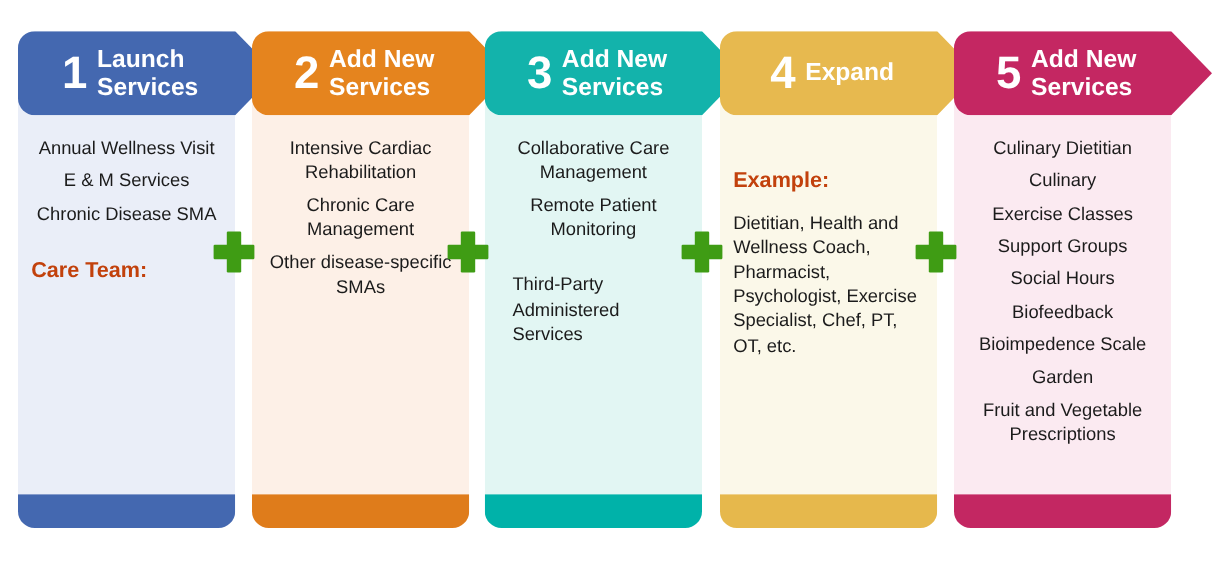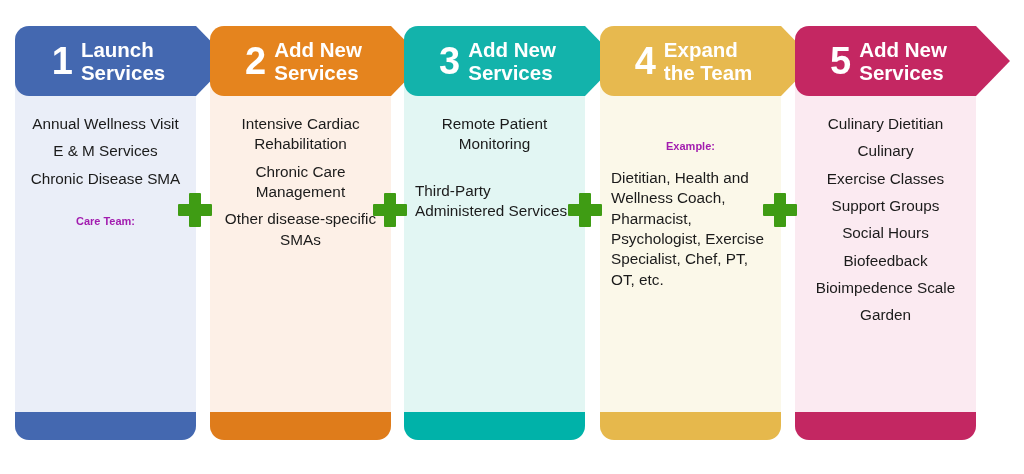--- a/index.html
+++ b/index.html
@@ -115,24 +115,23 @@
     color: #1b1b1b;
     font-size: 15.3px;
     line-height: 1.33;
   }
   .blk.center { text-align: center; }
   .blk.left   { text-align: left; }
   .blk + .blk { margin-top: 7px; }
   .blk-gap { height: 26px; }
   .sub-head {
     font-weight: bold;
-    font-size: 11px;
-    color: #a21caf;
+    font-size: 18px;
+    color: #c2410c;
     margin-bottom: 5px;
-    text-align: center;
   }
 
   
   .plus {
     position: absolute;
     top: 193px;
     width: 34px;
     height: 34px;
     z-index: 6;
   }
@@ -213,39 +212,39 @@
         </svg>
         <div class="hdr-content">
           <div class="hdr-num">3</div>
           <div class="hdr-title">
             <div>Add New</div>
             <div>Services</div>
           </div>
         </div>
       </div>
       <div class="content">
+        <div class="blk center">Collaborative Care Management</div>
         <div class="blk center">Remote Patient Monitoring</div>
         <div class="blk-gap"></div>
-        <div class="blk left" style="margin-top: 0px;">Third-Party Administered Services</div>
+        <div class="blk left" style="margin-top: 0px; margin-left: 12px;">Third-Party Administered Services</div>
       </div>
     </div>
     <div class="card" style="left: 600px;">
       <div class="card-body">
         <div class="body-fill" style="background: rgb(251, 248, 233);"></div>
         <div class="footer-bar" style="background: rgb(230, 184, 76);"></div>
       </div>
       <div class="card-header">
         <svg width="216" height="70" viewBox="0 0 216 70">
           <path d="M14 0 H181 L215 35 L181 70 H14 A14 14 0 0 1 0 56 V14 A14 14 0 0 1 14 0 Z" fill="#e7b94f"></path>
         </svg>
         <div class="hdr-content">
           <div class="hdr-num">4</div>
           <div class="hdr-title">
             <div>Expand</div>
-            <div>the Team</div>
           </div>
         </div>
       </div>
       <div class="content">
         <div class="blk-gap"></div>
         <div class="sub-head">Example:</div>
         <div class="blk left" style="margin-top: 16px;">Dietitian, Health and Wellness Coach, Pharmacist, Psychologist, Exercise Specialist, Chef, PT, OT, etc.</div>
       </div>
     </div>
     <div class="card" style="left: 795px;">
@@ -267,19 +266,20 @@
       </div>
       <div class="content">
         <div class="blk center">Culinary Dietitian</div>
         <div class="blk center">Culinary</div>
         <div class="blk center">Exercise Classes</div>
         <div class="blk center">Support Groups</div>
         <div class="blk center">Social Hours</div>
         <div class="blk center">Biofeedback</div>
         <div class="blk center">Bioimpedence Scale</div>
         <div class="blk center">Garden</div>
+        <div class="blk center">Fruit and Vegetable Prescriptions</div>
       </div>
     </div>
     <div class="plus" style="left: 178px;"></div>
     <div class="plus" style="left: 373px;"></div>
     <div class="plus" style="left: 568px;"></div>
     <div class="plus" style="left: 763px;"></div>
   </div>
 
 </body></html>

